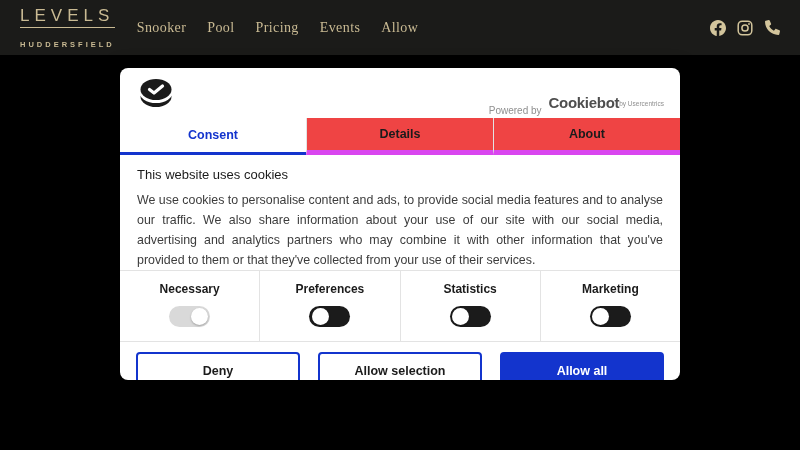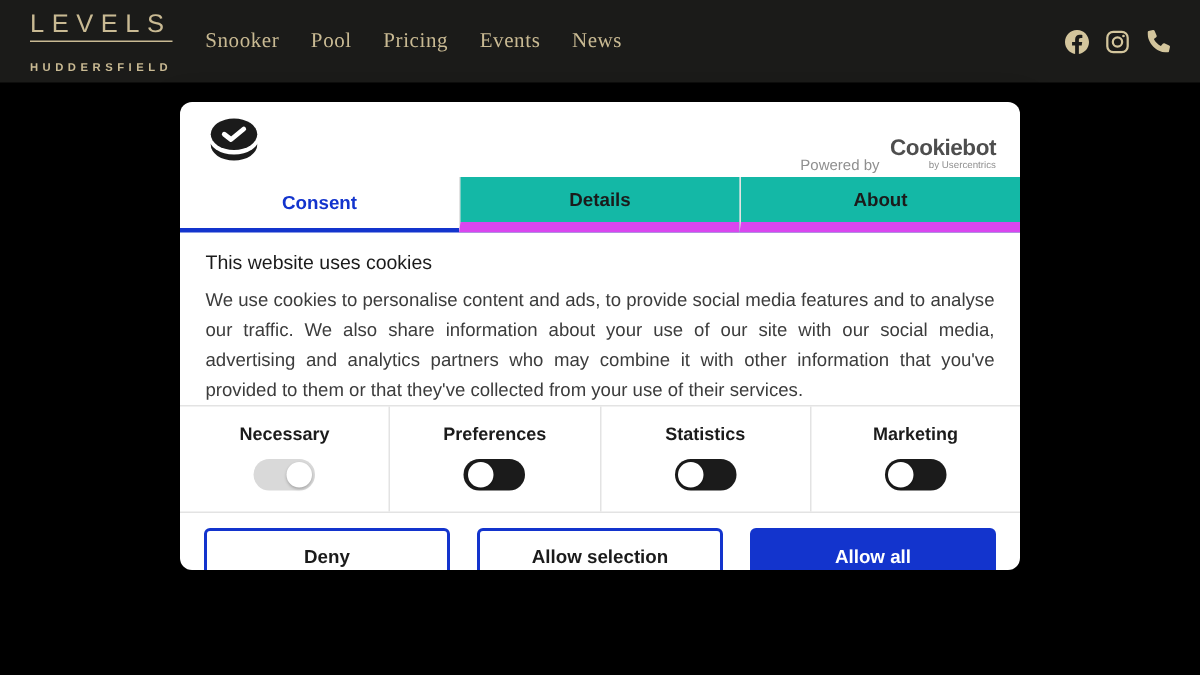--- a/index.html
+++ b/index.html
@@ -20,28 +20,28 @@
   .social-btn svg { display:block; }
 
   
   .dialog { position:absolute; left:120px; top:68px; width:560px; height:312px; background:#fff;
             border-radius:8px; display:flex; flex-direction:column; overflow:hidden;
             box-shadow:0 4px 20px rgba(0,0,0,.5); }
   .dlg-header { height:50px; display:flex; align-items:center; padding:0 16px; flex:0 0 auto; }
   .cb-logo { width:40px; height:32px; }
   .powered { margin-left:auto; display:flex; align-items:center; gap:7px; }
   .powered-prefix { font-size:10px; color:#8f8f8f;margin-top:35px; }
-  .cb-wordmark { display:flex; flex-direction:column; align-items:flex-end;margin-top:19px; }
+  .cb-wordmark { display:flex; flex-direction:row; align-items:center;margin-top:19px; }
   .cb-brand { font-size:15px; font-weight:700; color:#4e4e4e; letter-spacing:-0.3px; line-height:1; }
   .cb-sub { font-size:6.5px; color:#8f8f8f; margin-top:1px; }
 
   .tabs { height:37px; display:flex; flex:0 0 auto; }
   .tab { flex:1; display:flex; align-items:center; justify-content:center; font-size:12.5px; font-weight:700;
-         cursor:pointer; background:#14b8a6; color:#1b1b1b;
-         border-bottom:7px solid #d946ef; border-left:1px solid #e3e3e3; }
+         cursor:pointer; background:#ef4444; color:#1b1b1b;
+         border-bottom:5px solid #d946ef; border-left:1px solid #e3e3e3; }
   .tab.active { background:#fff; color:var(--accent,#1334cd); border-bottom:3px solid var(--accent,#1334cd); border-left:none; }
 
   .dlg-content { padding:12px 17px 0; flex:1 1 auto; }
   .dlg-heading { font-size:13px; font-weight:400; color:#1b1b1b; margin-bottom:8px; }
   .dlg-body { font-size:12.4px; color:#3c3c3c; line-height:20px; text-align:justify; }
 
   .toggle-row { display:flex; border-top:1px solid #e3e3e3; border-bottom:1px solid #e3e3e3; flex:0 0 auto; }
   .toggle-col { flex:1; display:flex; flex-direction:column; align-items:center; padding:11px 0 14px; }
   .toggle-col + .toggle-col { border-left:1px solid #e3e3e3; }
   .toggle-label { font-size:12px; font-weight:700; color:#1b1b1b; margin-bottom:10px; }
@@ -65,21 +65,21 @@
 <div class="navbar">
   <div class="logo">
     <div class="logo-top">LEVELS</div>
     <div class="logo-bottom">HUDDERSFIELD</div>
   </div>
   <div class="nav-links">
     <div class="nav-link">Snooker</div>
     <div class="nav-link">Pool</div>
     <div class="nav-link">Pricing</div>
     <div class="nav-link">Events</div>
-    <div class="nav-link">News</div>
+    <div class="nav-link">Allow</div>
   </div>
   <div class="social">
     <div class="social-btn">
       <svg width="16" height="16" viewBox="0 0 16 16">
           <path fill="#d3c59c" d="M16 8.049c0-4.446-3.582-8.05-8-8.05C3.58 0-.002 3.603-.002 8.05c0 4.017 2.926 7.347 6.75 7.951v-5.625h-2.03V8.05H6.75V6.275c0-2.017 1.195-3.131 3.022-3.131.876 0 1.791.157 1.791.157v1.98h-1.009c-.993 0-1.303.621-1.303 1.258v1.51h2.218l-.354 2.326H9.25V16c3.824-.604 6.75-3.934 6.75-7.951"></path>
         </svg>
     </div>
     <div class="social-btn">
       <svg width="16" height="16" viewBox="0 0 16 16" fill="none" stroke="#d3c59c" stroke-width="1.5">
         <rect x="1.2" y="1.2" width="13.6" height="13.6" rx="4"></rect>

